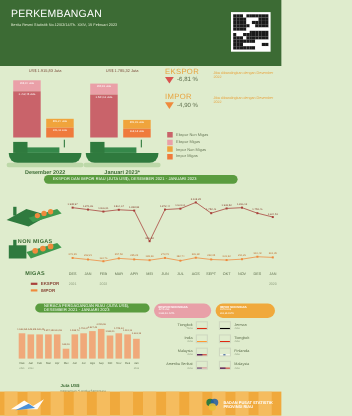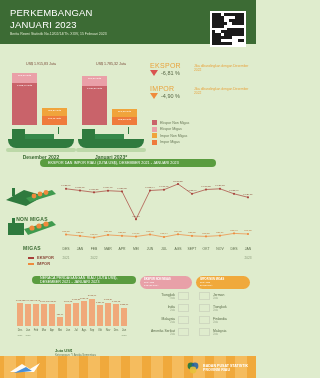--- a/index.html
+++ b/index.html
@@ -4,21 +4,21 @@
 <style>
   * { box-sizing: border-box; margin:0; padding:0; }
   body {
     width:256px; height:378px; overflow:hidden;
     font-family:"Liberation Sans", sans-serif;
     background:#dfeccd;
   }
   .page { position:relative; width:256px; height:378px; background:#dfeccd; }
 
   
-  .header { position:relative; height:44px; background:#3c6b34; padding:7px 10px 0 10px; }
+  .header { position:relative; height:60px; background:#3c6b34; padding:7px 10px 0 10px; }
   .h-line { color:#ffffff; font-size:9.5px; letter-spacing:.2px; line-height:11.5px; font-weight:normal; }
   .h-sub { color:#dfe9cf; font-size:3.4px; margin-top:2px; letter-spacing:.05px; }
   .qr { position:absolute; right:10px; top:11px; width:36px; height:36px; background:#ffffff; padding:2px; }
   .qr-grid { width:100%; height:100%; display:grid; grid-template-columns:repeat(11,1fr); grid-template-rows:repeat(11,1fr); }
   .qr-grid i { display:block; }
 
   
   .stats { position:absolute; left:150px; top:62px; width:104px; }
   .stat { margin-bottom:9px; position:relative; }
   .stat-label { font-size:7px; color:#e8a33d; letter-spacing:.3px; }
@@ -109,21 +109,20 @@
   .fbps { position:absolute; right:8px; top:5px; display:flex; align-items:center; }
   .fbps .tx { font-size:3.6px; color:#fff; font-weight:bold; line-height:4.4px; margin-left:3px; }
 </style>
 </head>
 <body>
 
 <div class="page">
 
   <div class="header">
     <div class="h-line">PERKEMBANGAN</div>
-    <div class="h-line">JANUARI 2023</div>
     <div class="h-sub">Berita Resmi Statistik No.12/02/14/Th. XXIV, 15 Februari 2023</div>
     <div class="qr">
         <div class="qr-grid" id="qrg">
           <i style="background: rgb(26, 26, 26);"></i>
           <i style="background: rgb(26, 26, 26);"></i>
           <i style="background: rgb(26, 26, 26);"></i>
           <i style="background: rgb(255, 255, 255);"></i>
           <i style="background: rgb(26, 26, 26);"></i>
           <i style="background: rgb(26, 26, 26);"></i>
           <i style="background: rgb(26, 26, 26);"></i>

